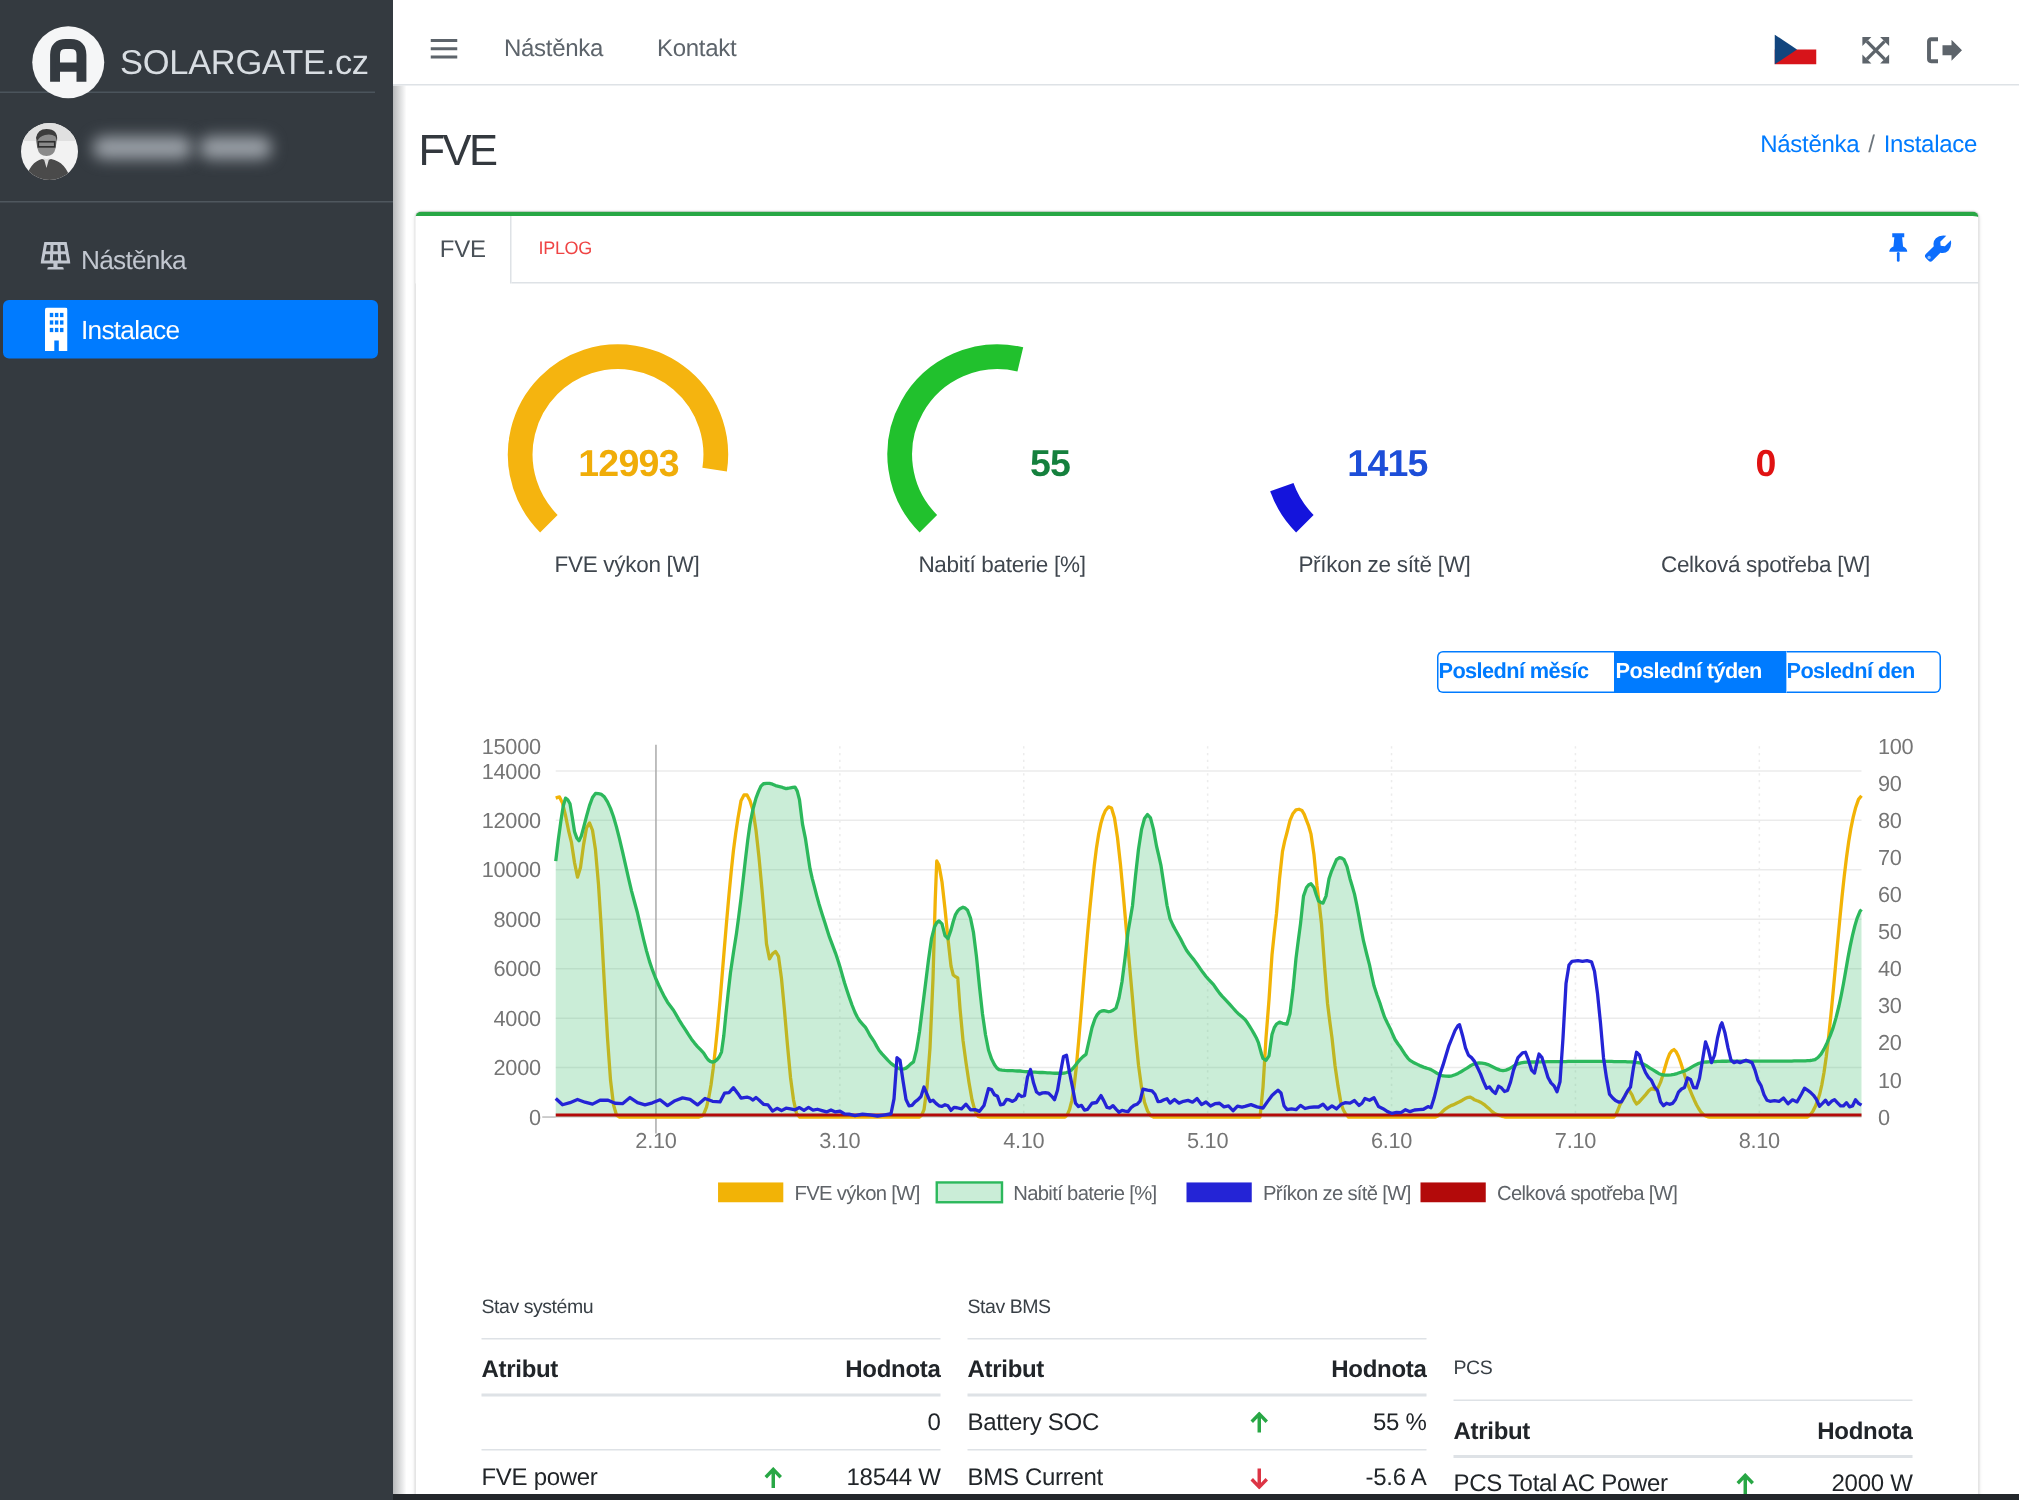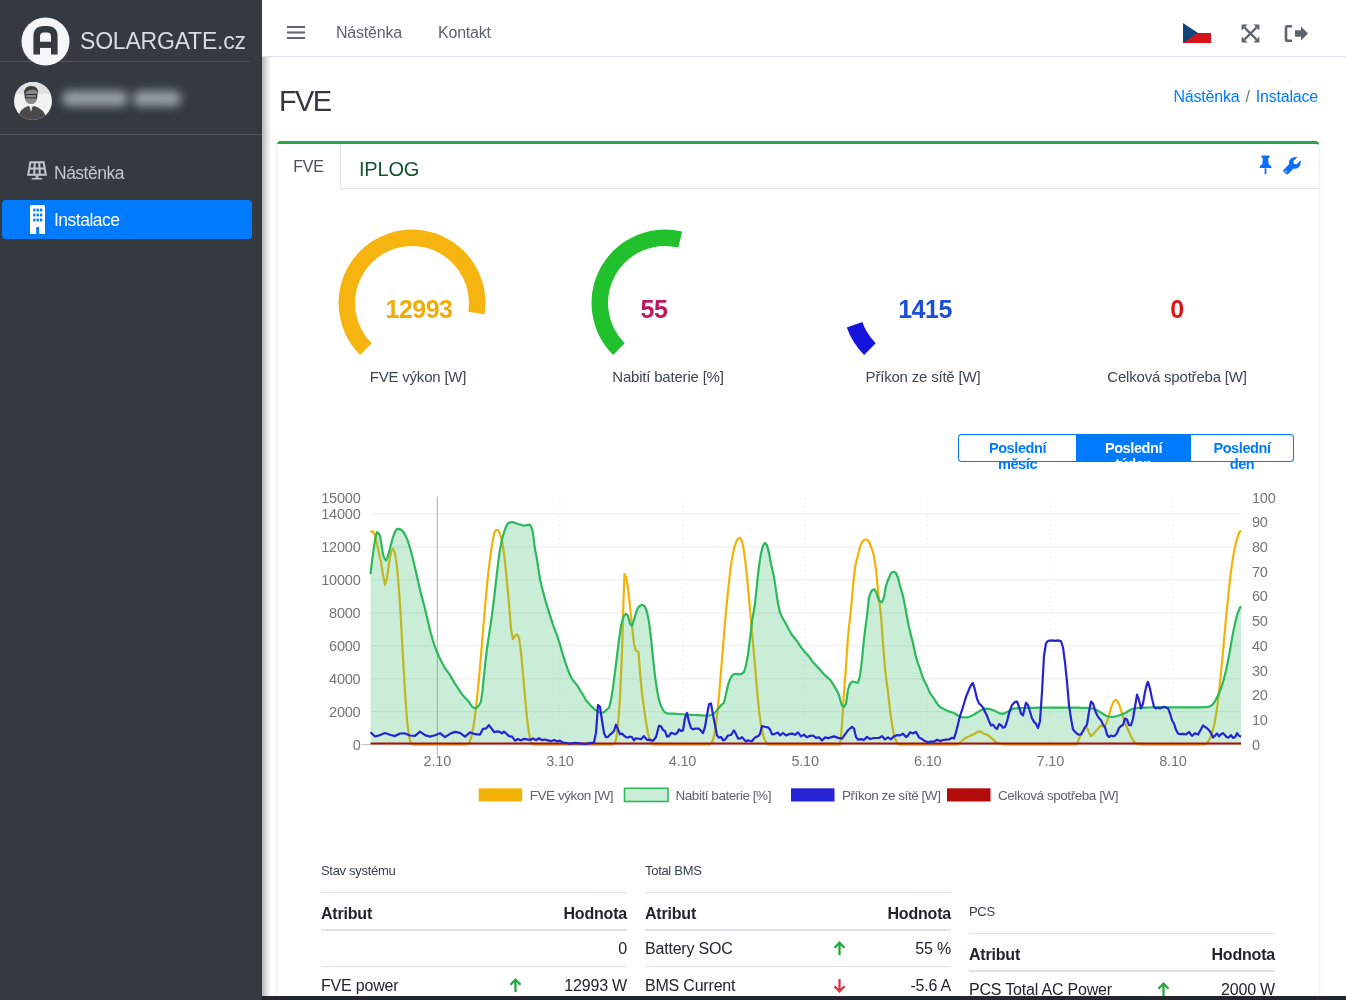--- a/index.html
+++ b/index.html
@@ -24,27 +24,27 @@
 #h1{position:absolute;left:279px;top:85px;font-size:29px;color:#33383e;font-weight:400;letter-spacing:-1.7px}
 #crumb{position:absolute;top:88px;right:28px;font-size:16px;color:#007bff}
 #crumb .sep{color:#6c757d;padding:0 6px}
 
 #card{position:absolute;left:277px;top:141px;width:1042px;height:880px;background:#fff;
 border-top:3px solid #28a745;border-radius:4px 4px 0 0;
 box-shadow:0 0 1px rgba(0,0,0,.18),0 1px 3px rgba(0,0,0,.12)}
 #tabFVE{position:absolute;left:277px;top:144px;width:64px;height:45px;background:#fff;
 border-right:1px solid #dee2e6;font-size:16px;color:#495057;text-align:center;line-height:45px}
 #hdrline{position:absolute;left:341px;top:188px;width:978px;height:1px;background:#dee2e6}
-#tabIPLOG{position:absolute;left:359px;top:158px;font-size:20px;color:#14532d}
+#tabIPLOG{position:absolute;left:359px;top:158px;font-size:12px;color:#ef4444}
 
 .gval{position:absolute;width:160px;text-align:center;top:295px;font-size:25px;font-weight:bold;letter-spacing:-0.5px}
 .glab{position:absolute;width:240px;text-align:center;top:368px;font-size:15px;color:#3f464e}
 
 #btns{position:absolute;left:958px;top:434px;height:28px;display:flex;font-size:14.5px;font-weight:bold;letter-spacing:-0.4px}
-#btns div{padding:5px 12px;text-align:center;border:1px solid #007bff;color:#007bff;background:#fff}
+#btns div{padding:5px 0;border:1px solid #007bff;color:#007bff;background:#fff}
 #btns .b1{width:118px;border-radius:4px 0 0 4px;border-right:none}
 #btns .b2{width:115px;background:#007bff;color:#fff}
 #btns .b3{width:103px;border-radius:0 4px 4px 0;border-left:none}
 
 #chart{position:absolute;left:321px;top:486px}
 
 .tbl{position:absolute;width:306px;font-size:16px;color:#212529}
 .tbl .title{font-size:13px;color:#383f45;letter-spacing:-0.3px}
 .trow{position:absolute;left:0;width:306px}
 .trow .a{position:absolute;left:0;top:0}
@@ -173,21 +173,21 @@
 <svg style="position:absolute;left:337px;top:228px" width="150" height="150">
       <path d="M28.90,121.10 A65.2,65.2 0 1 1 139.42,85.06" fill="none" stroke="#f5b40f" stroke-width="16.5"></path>
     </svg>
 <svg style="position:absolute;left:590px;top:228px" width="150" height="150">
       <path d="M28.90,121.10 A65.2,65.2 0 0 1 90.22,11.60" fill="none" stroke="#21c12d" stroke-width="16.5"></path>
     </svg>
 <svg style="position:absolute;left:841px;top:228px" width="150" height="150">
       <path d="M28.90,121.10 A65.2,65.2 0 0 1 13.55,96.80" fill="none" stroke="#1414dc" stroke-width="16.5"></path>
     </svg>
 <div class="gval" style="left:339px;color:#f0ad09">12993</div>
-<div class="gval" style="left:574px;color:#be185d">55</div>
+<div class="gval" style="left:620px;color:#15803d">55</div>
 <div class="gval" style="left:845px;color:#1d4ed8">1415</div>
 <div class="gval" style="left:1097px;color:#e01212">0</div>
 <div class="glab" style="left:298px">FVE výkon [W]</div>
 <div class="glab" style="left:548px">Nabití baterie [%]</div>
 <div class="glab" style="left:803px">Příkon ze sítě [W]</div>
 <div class="glab" style="left:1057px">Celková spotřeba [W]</div>
 
 <div id="btns">
       <div class="b1">Poslední měsíc</div>
       <div class="b2">Poslední týden</div>
@@ -265,25 +265,25 @@
   <div class="hline" style="top:66px;height:2px"></div>
   <div class="trow" style="top:77px">
         <span class="v">0</span>
       </div>
   <div class="hline" style="top:103px"></div>
   <div class="trow" style="top:114px">
         <span class="a">FVE power</span>
     <svg class="arr" width="13" height="15">
           <path d="M6.5,14 V2.2 M1.5,6.8 L6.5,1.6 11.5,6.8" fill="none" stroke="#28a745" stroke-width="2.3"></path>
         </svg>
-    <span class="v">12993 W</span>
+    <span class="v">18544 W</span>
       </div>
 </div>
 <div class="tbl" style="left:645px;top:863px">
-  <div class="title">Total BMS</div>
+  <div class="title">Stav BMS</div>
   <div class="hline" style="top:29px"></div>
   <div class="trow" style="top:41.5px">
         <span class="a" style="font-weight:bold">Atribut</span>
         <span class="v" style="font-weight:bold">Hodnota</span>
       </div>
   <div class="hline" style="top:66px;height:2px"></div>
   <div class="trow" style="top:77px">
         <span class="a">Battery SOC</span>
     <svg class="arr" width="13" height="15">
           <path d="M6.5,14 V2.2 M1.5,6.8 L6.5,1.6 11.5,6.8" fill="none" stroke="#28a745" stroke-width="2.3"></path>

